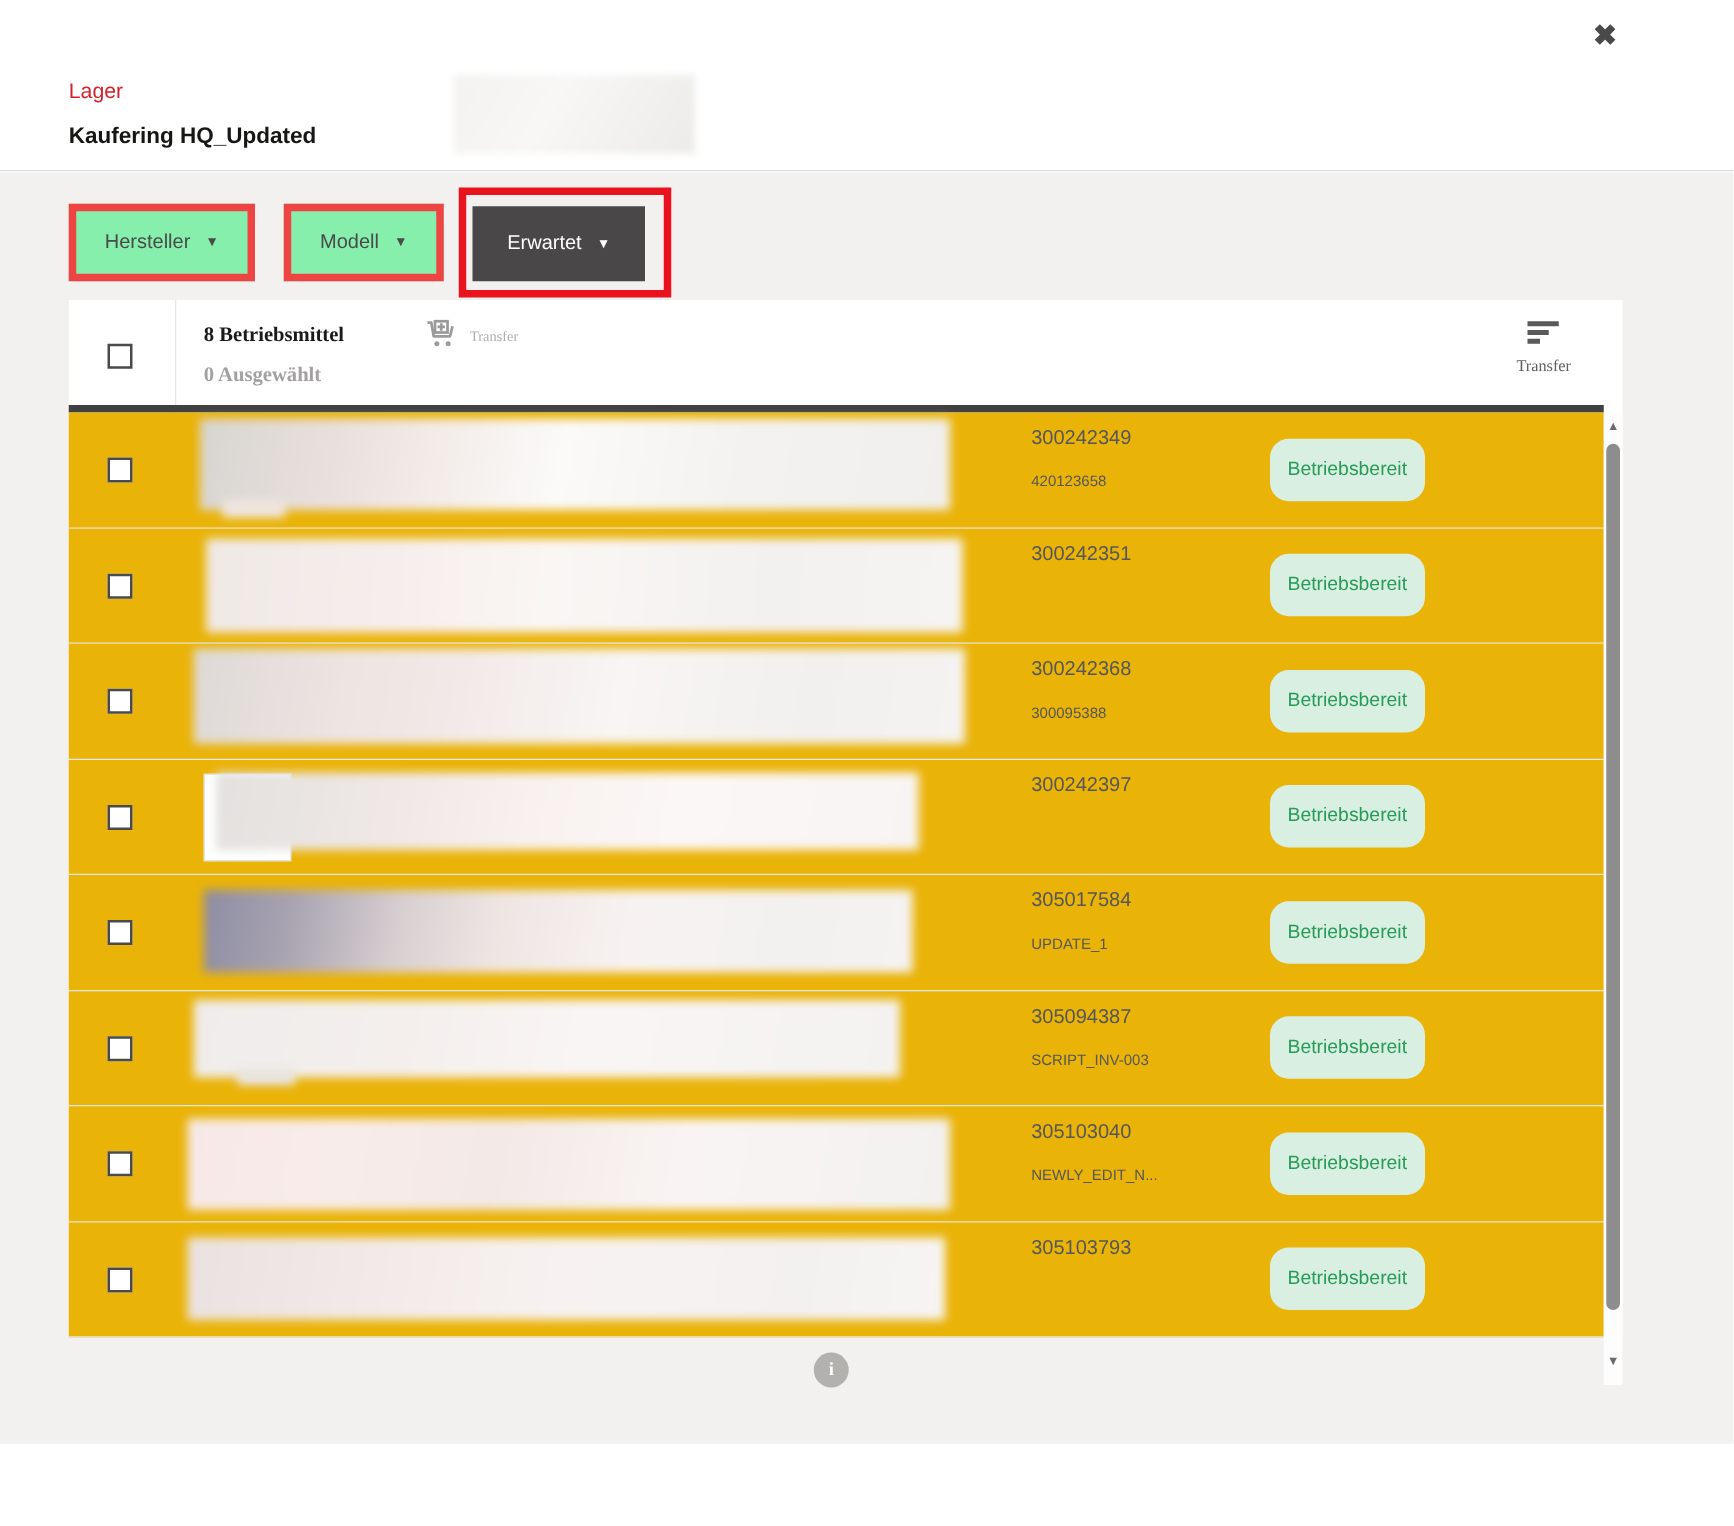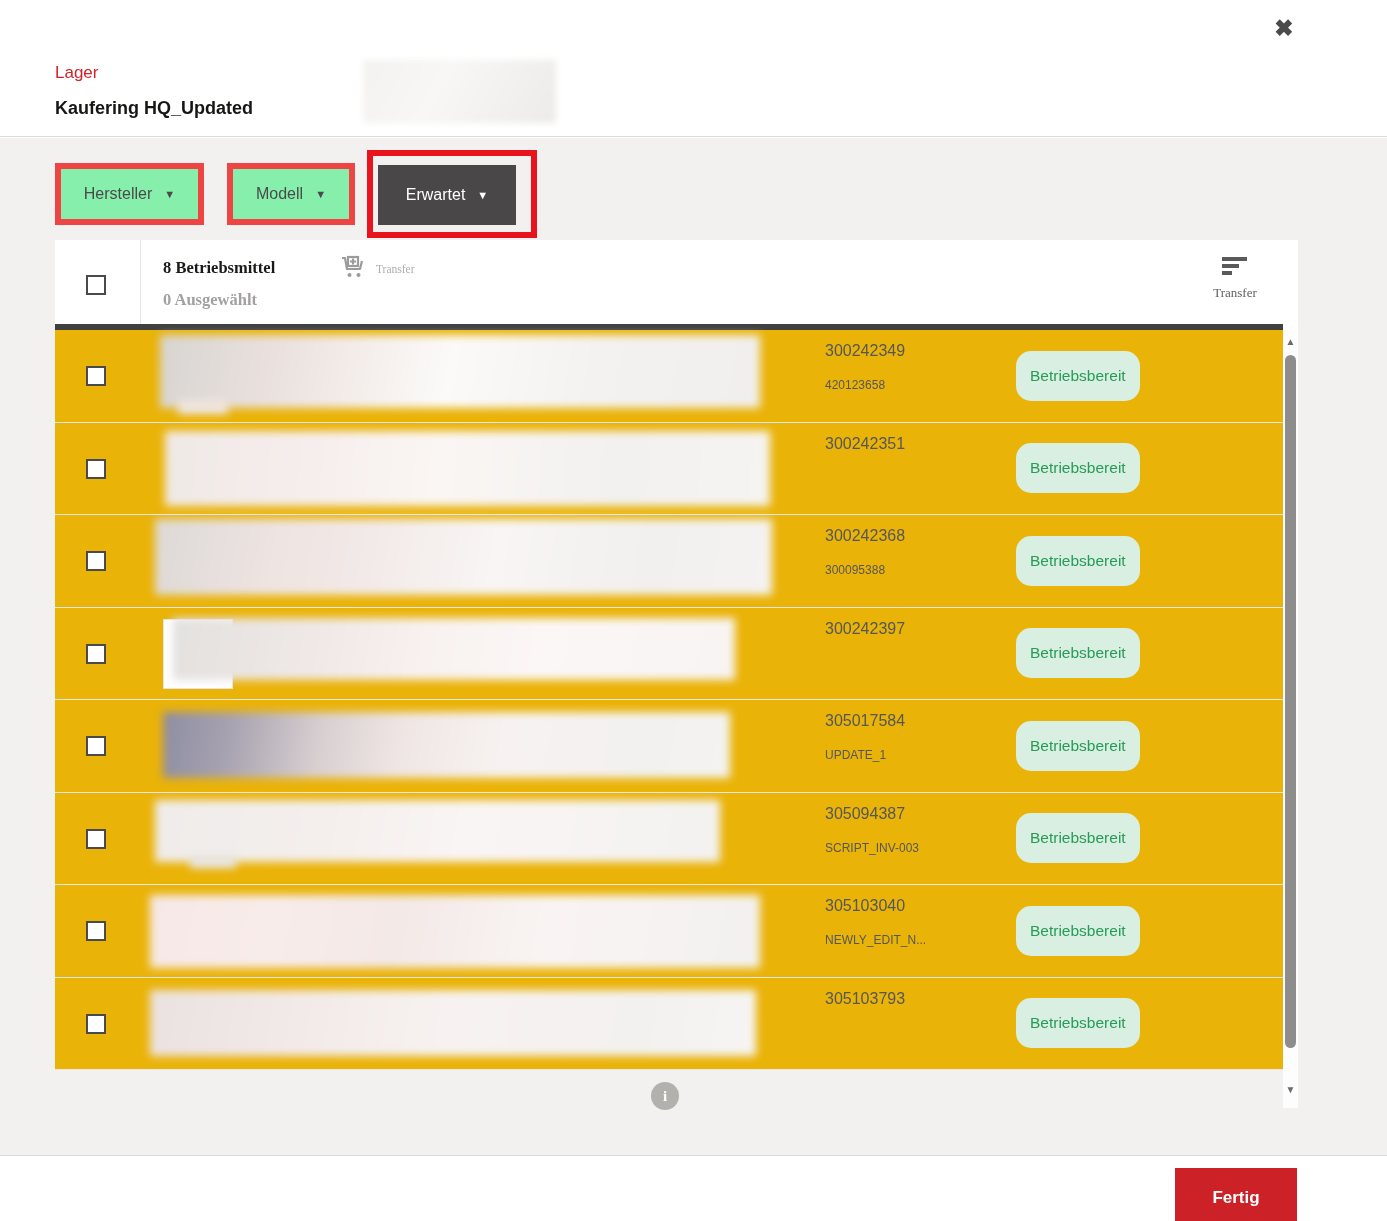--- a/index.html
+++ b/index.html
@@ -232,17 +232,14 @@
   </div>
 
   <div class="scroll-strip">
     <div class="scroll-up">▲</div>
     <div class="scroll-thumb"></div>
     <div class="scroll-down">▼</div>
   </div>
 
   <div class="info-btn">i</div>
 
-  <div class="footer">
-    <button class="done-btn">Fertig</button>
-  </div>
 
 </div>
 
 </body></html>

